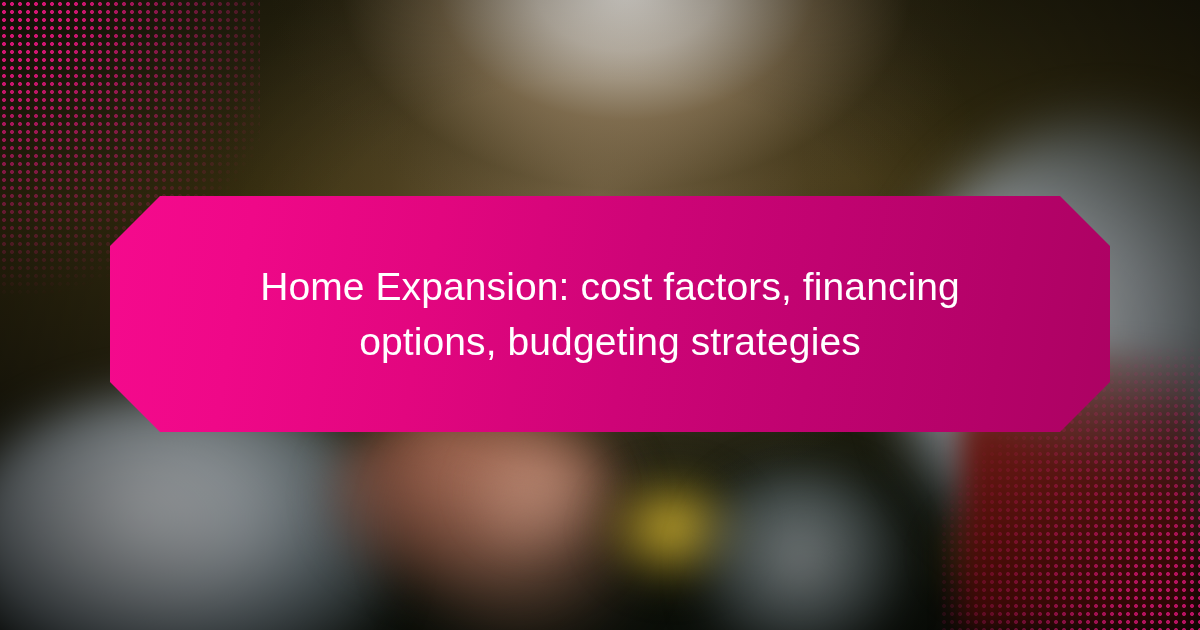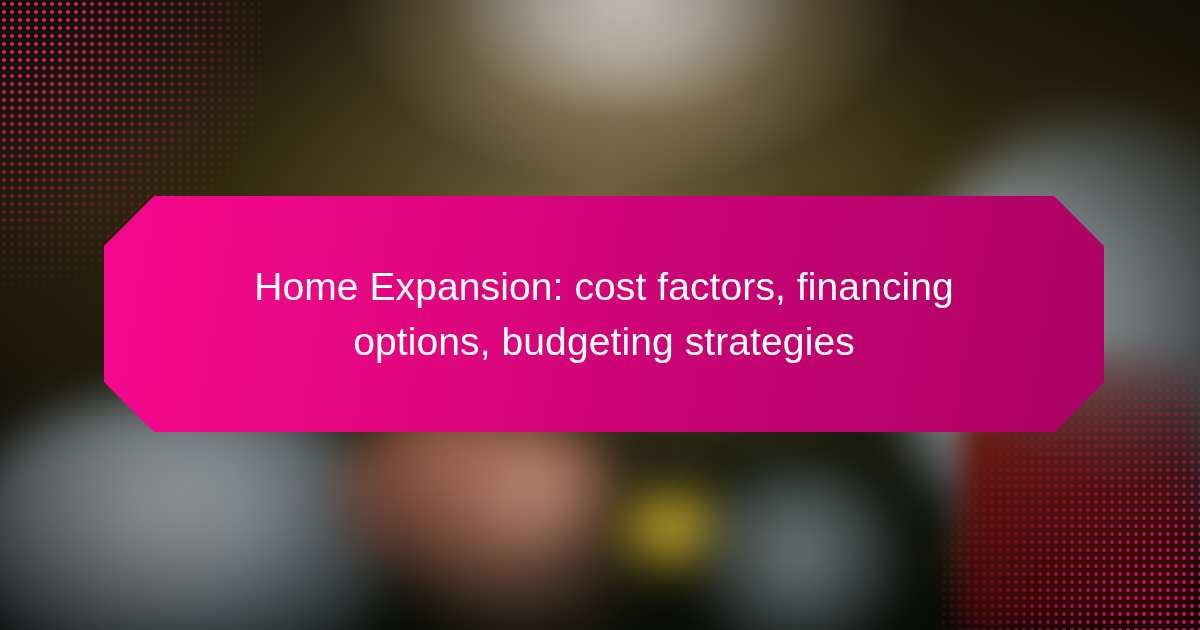--- a/index.html
+++ b/index.html
@@ -233,21 +233,21 @@
         rgba(0,0,0,0.5) 58%, rgba(0,0,0,0) 100%);
     mask-image: radial-gradient(circle 290px at 100% 100%,
         rgba(0,0,0,1) 0%, rgba(0,0,0,0.9) 28%,
         rgba(0,0,0,0.5) 58%, rgba(0,0,0,0) 100%);
     opacity: 0.78;
   }
 
   
   #banner {
     position: absolute;
-    left: 104px;
+    left: 110px;
     top: 196px;
     width: 1000px;
     height: 236px;
     background: linear-gradient(100deg,
         #f50a8d 0%,
         #ef0888 14%,
         #e2067f 32%,
         #ce0477 52%,
         #c00370 70%,
         #b40268 88%,

